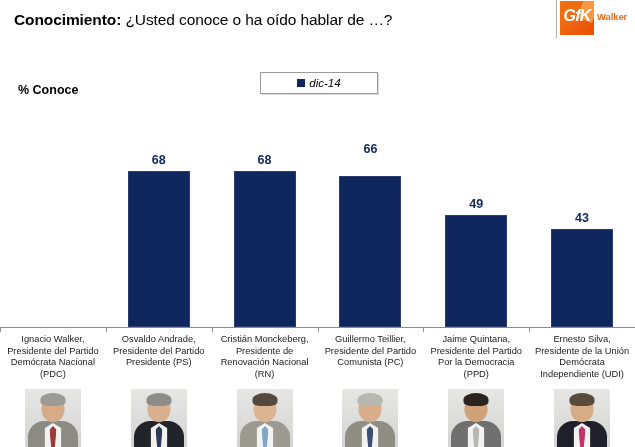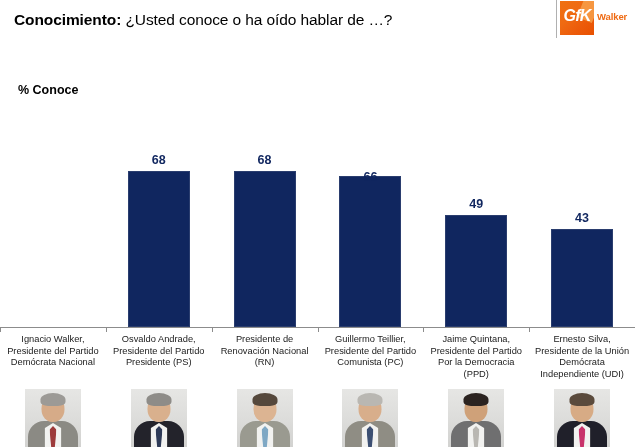--- a/index.html
+++ b/index.html
@@ -294,63 +294,69 @@
     </div>
     <div id="logo-word">Walker</div>
   </div>
 
 </div>
 
 <div id="chart">
 
   <div id="axis-label">% Conoce</div>
 
+  <div id="legend">
+    <span id="legend-swatch"></span>
+    <span id="legend-label">dic-14</span>
+  </div>
 
   <div id="plot">
     <div id="baseline"></div>
   <div class="tick" style="left: 0px;"></div>
       <div class="tick" style="left: 106px;"></div>
       <div class="tick" style="left: 212px;"></div>
       <div class="tick" style="left: 318px;"></div>
       <div class="tick" style="left: 423px;"></div>
       <div class="tick" style="left: 529px;"></div>
       <div class="bar-group" style="left: 105.833px; width: 105.833px;">
         <div class="bar" title="Osvaldo Andrade: 68" style="height: 156px; background: rgb(16, 38, 95);"></div>
         <div class="bar-value" style="top: 107px; color: rgb(16, 38, 95);">68</div>
       </div>
       <div class="bar-group" style="left: 211.667px; width: 105.833px;">
         <div class="bar" title="Cristián Monckeberg: 68" style="height: 156px; background: rgb(16, 38, 95);"></div>
         <div class="bar-value" style="top: 107px; color: rgb(16, 38, 95);">68</div>
       </div>
       <div class="bar-group" style="left: 317.5px; width: 105.833px;">
         <div class="bar" title="Guillermo Teillier: 66" style="height: 151px; background: rgb(16, 38, 95);"></div>
-        <div class="bar-value" style="top: 124px; color: rgb(16, 38, 95);">66</div>
+        <div class="bar-value" style="top: 96px; color: rgb(16, 38, 95);">66</div>
       </div>
       <div class="bar-group" style="left: 423.333px; width: 105.833px;">
         <div class="bar" title="Jaime Quintana: 49" style="height: 112px; background: rgb(16, 38, 95);"></div>
         <div class="bar-value" style="top: 151px; color: rgb(16, 38, 95);">49</div>
       </div>
       <div class="bar-group" style="left: 529.167px; width: 105.833px;">
         <div class="bar" title="Ernesto Silva: 43" style="height: 98px; background: rgb(16, 38, 95);"></div>
         <div class="bar-value" style="top: 165px; color: rgb(16, 38, 95);">43</div>
       </div>
     </div>
 
   <div id="categories">
       <div class="cat" style="left: 2px; width: 101.833px;">
         <div>Ignacio Walker,</div>
         <div>Presidente del Partido</div>
         <div>Demócrata Nacional</div>
+        <div>(PDC)</div>
       </div>
       <div class="cat" style="left: 107.833px; width: 101.833px;">
         <div>Osvaldo Andrade,</div>
         <div>Presidente del Partido</div>
         <div>Presidente (PS)</div>
       </div>
       <div class="cat" style="left: 213.667px; width: 101.833px;">
+        <div>Cristián Monckeberg,</div>
         <div>Presidente de</div>
         <div>Renovación Nacional</div>
         <div>(RN)</div>
       </div>
       <div class="cat" style="left: 319.5px; width: 101.833px;">
         <div>Guillermo Teillier,</div>
         <div>Presidente del Partido</div>
         <div>Comunista (PC)</div>
       </div>
       <div class="cat" style="left: 425.333px; width: 101.833px;">

